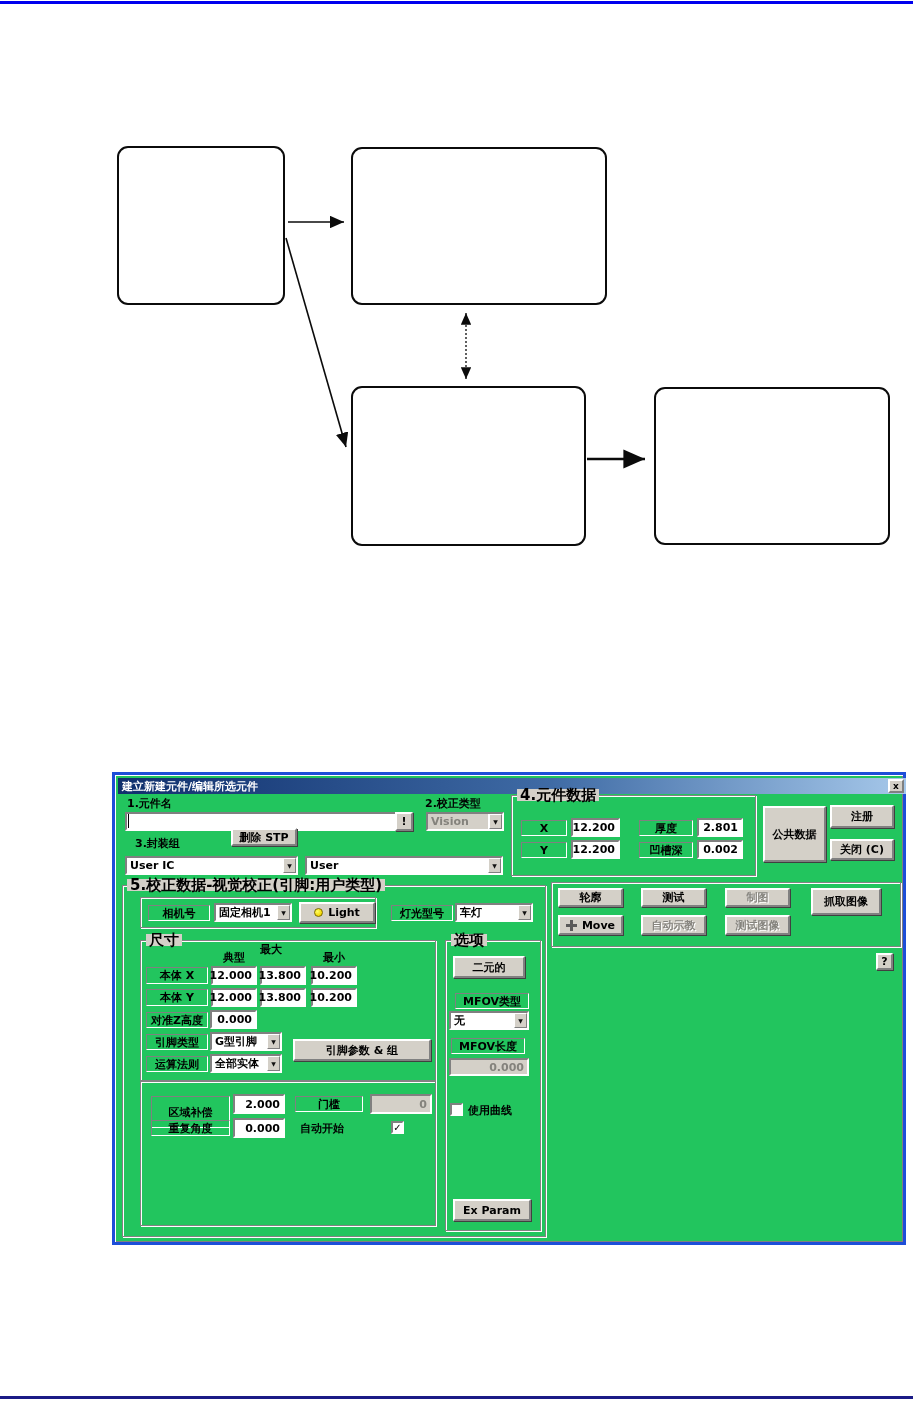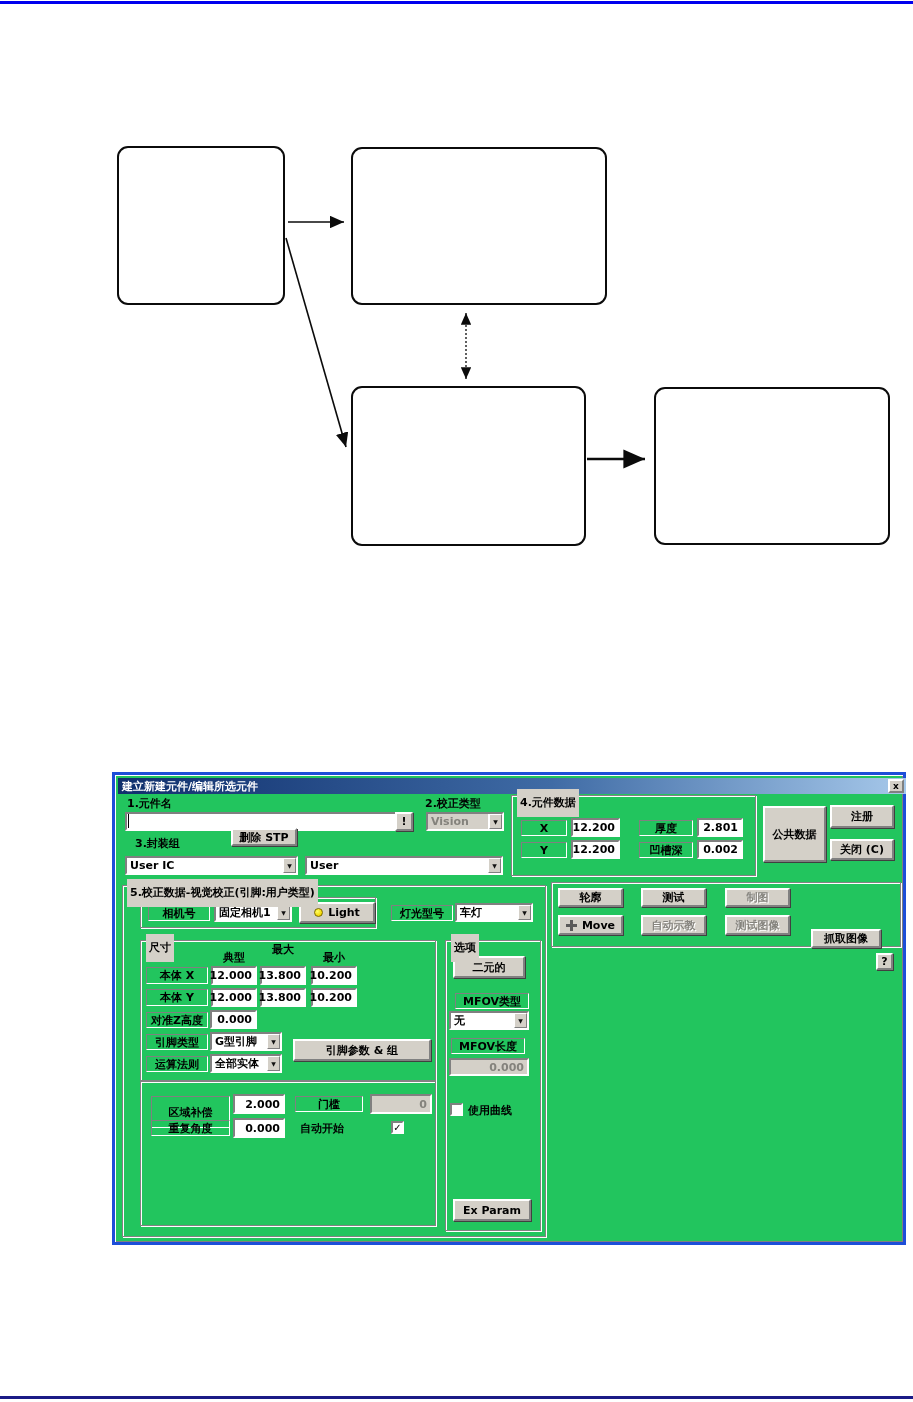--- a/index.html
+++ b/index.html
@@ -38,21 +38,21 @@
   .val.dis{background:#d4d0c8;color:#84827c;}
   .inp{position:absolute;background:#fff;border:2px solid;border-color:#808080 #ffffff #ffffff #808080;
        font:bold 11px "DejaVu Sans",sans-serif;padding:0 3px;outline:none;}
   .dd{position:absolute;background:#fff;border:2px solid;border-color:#808080 #ffffff #ffffff #808080;
       font-size:11px;font-weight:bold;display:flex;align-items:center;padding-left:3px;white-space:nowrap;overflow:hidden;line-height:1;}
   .dd .da{position:absolute;right:-1px;top:-1px;bottom:-1px;width:15px;background:#d4d0c8;
           border:2px solid;border-color:#ffffff #808080 #808080 #ffffff;
           display:flex;align-items:center;justify-content:center;font-size:6px;color:#111;}
   .dd.dis{background:#d4d0c8;color:#84827c;}
   .grp{position:absolute;border:1px solid #828282;box-shadow:inset 1px 1px 0 #fff,1px 1px 0 #fff;}
-  .grplbl{position:absolute;font-size:11px;font-weight:bold;background:#d4d0c8;padding:8px 3px;line-height:12px;white-space:nowrap;z-index:2;}
+  .grplbl{position:absolute;font-size:15px;font-weight:bold;background:#d4d0c8;padding:0 3px;line-height:12px;white-space:nowrap;z-index:2;}
   .cb{position:absolute;width:13px;height:13px;background:#fff;border:2px solid;border-color:#808080 #ffffff #ffffff #808080;
       display:flex;align-items:center;justify-content:center;font-size:10px;font-weight:bold;color:#000;line-height:1;}
   .caret{position:absolute;left:13px;top:39px;width:1px;height:14px;background:#000;}
 
   
   .bulb{display:inline-block;width:9px;height:9px;border-radius:50%;background:radial-gradient(circle at 35% 35%,#ffff66,#f2d500 70%,#b89a00);border:1px solid #7a6a00;margin-right:5px;}
   .movecross{position:relative;display:inline-block;width:11px;height:11px;margin-right:5px;}
   .movecross:before{content:"";position:absolute;left:4px;top:0;width:3px;height:11px;background:#5a5a5a;}
   .movecross:after{content:"";position:absolute;left:0;top:4px;width:11px;height:3px;background:#5a5a5a;}
 </style>
@@ -141,21 +141,21 @@
     </div>
     <div class="lbl3" style="left:276px;top:130px;width:62px;height:16px;">灯光型号</div>
     <div class="dd" style="left:340px;top:128px;width:78px;height:19px;text-align:right;">
       <span>车灯</span>
       <span class="da">▼</span>
     </div>
 
     <div class="grp" style="left:25px;top:165px;width:296px;height:141px;"></div>
     <div class="grplbl" style="left:31px;top:159px;">尺寸</div>
     <div class="txt" style="left:96px;top:176px;width:46px;text-align:center;">典型</div>
-    <div class="txt" style="left:145px;top:168px;width:46px;text-align:center;">最大</div>
+    <div class="txt" style="left:145px;top:168px;width:46px;text-align:left;">最大</div>
     <div class="txt" style="left:196px;top:176px;width:46px;text-align:center;">最小</div>
 
     <div class="lbl3" style="left:31px;top:192px;width:62px;height:17px;">本体 X</div>
     <div class="val" style="left:96px;top:191px;width:46px;height:19px;">12.000</div>
     <div class="val" style="left:145px;top:191px;width:46px;height:19px;">13.800</div>
     <div class="val" style="left:196px;top:191px;width:46px;height:19px;">10.200</div>
 
     <div class="lbl3" style="left:31px;top:214px;width:62px;height:17px;">本体 Y</div>
     <div class="val" style="left:96px;top:213px;width:46px;height:19px;">12.000</div>
     <div class="val" style="left:145px;top:213px;width:46px;height:19px;">13.800</div>
@@ -200,21 +200,21 @@
     <div class="lbl3" style="left:336px;top:263px;width:74px;height:16px;">MFOV长度</div>
     <div class="val dis" style="left:334px;top:283px;width:80px;height:18px;">0.000</div>
     <div class="cb" style="left:335px;top:328px;"></div>
     <div class="txt" style="left:353px;top:329px;">使用曲线</div>
     <div class="btn" style="left:338px;top:424px;width:78px;height:22px;">Ex Param</div>
 
     <div class="grp" style="left:436px;top:107px;width:350px;height:65px;"></div>
     <div class="btn" style="left:443px;top:113px;width:65px;height:19px;">轮廓</div>
     <div class="btn" style="left:526px;top:113px;width:65px;height:19px;">测试</div>
     <div class="btn dis" style="left:610px;top:113px;width:65px;height:19px;">制图</div>
-    <div class="btn" style="left:696px;top:113px;width:70px;height:19px;margin-top:41px;">抓取图像</div>
+    <div class="btn" style="left:696px;top:113px;width:70px;height:27px;">抓取图像</div>
     <div class="btn" style="left:443px;top:140px;width:65px;height:20px;">
       <span class="movecross"></span>
       <span>Move</span>
     </div>
     <div class="btn dis" style="left:526px;top:140px;width:65px;height:20px;">自动示教</div>
     <div class="btn dis" style="left:610px;top:140px;width:65px;height:20px;">测试图像</div>
 
     <div class="btn" style="left:761px;top:178px;width:17px;height:17px;">?</div>
 
   </div>

